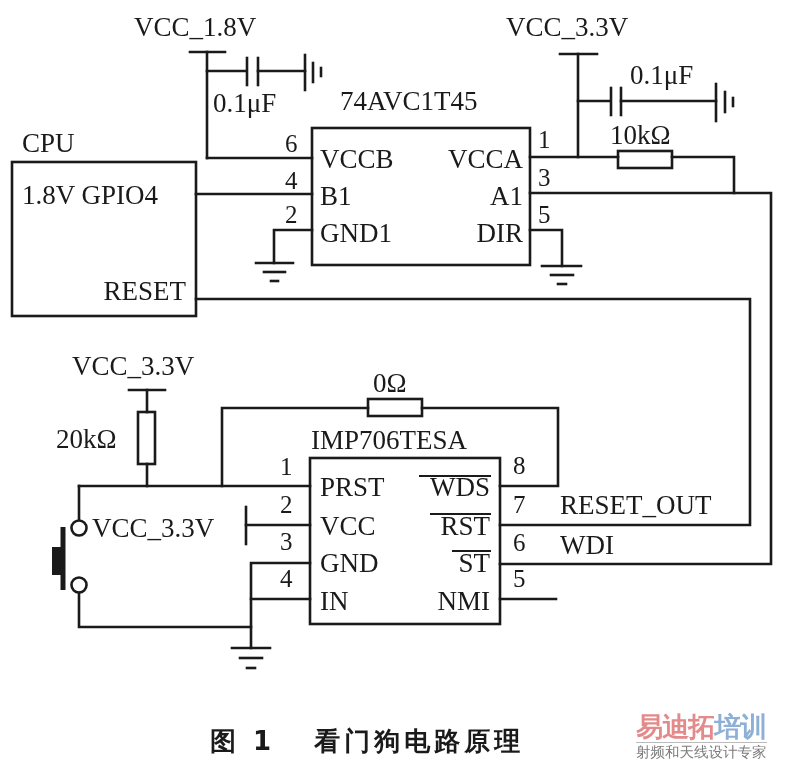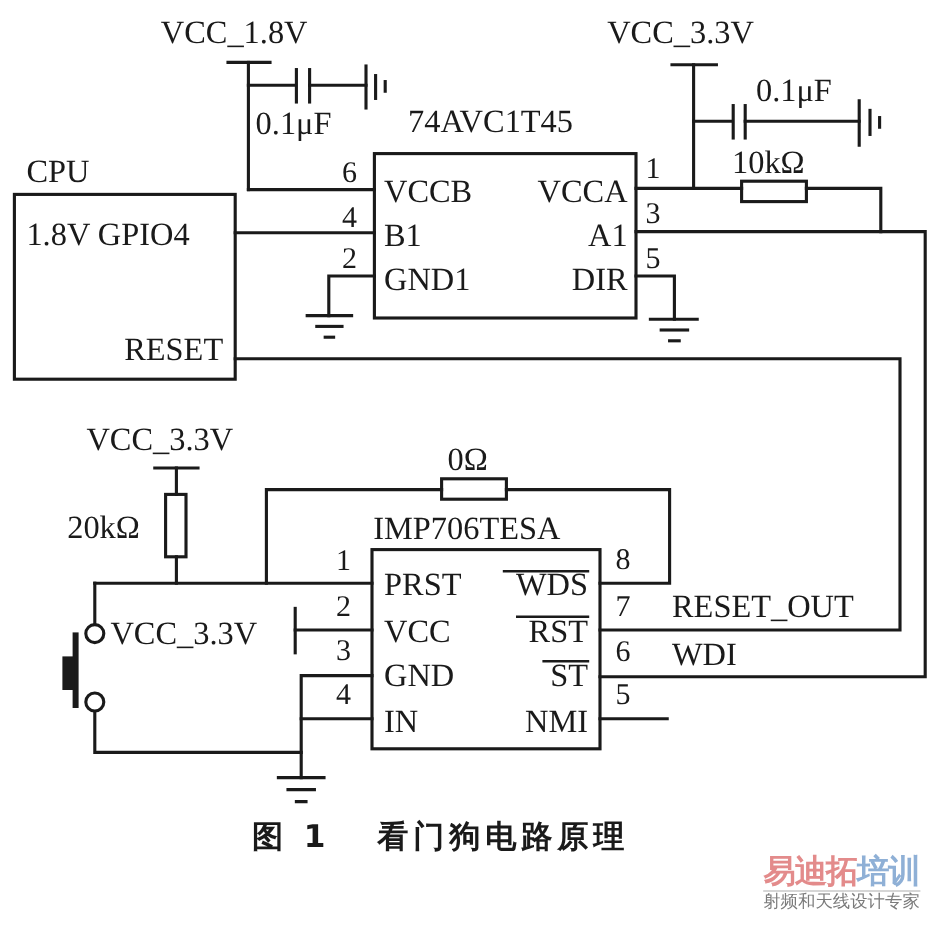--- a/index.html
+++ b/index.html
@@ -2,21 +2,21 @@
 <html><head>
   <meta charset="utf-8">
   <style>
     html, body { margin: 0; padding: 0; background: #ffffff; }
     body { width: 790px; height: 771px; position: relative; overflow: hidden; }
     svg#schematic { position: absolute; left: 0; top: 0; }
     .w { stroke: #1a1a1a; stroke-width: 2.6; fill: none; stroke-linecap: square; }
     .box { stroke: #1a1a1a; stroke-width: 2.6; fill: none; }
     .lbl { font-family: "Liberation Serif", "DejaVu Serif", serif; font-size: 27px; fill: #1a1a1a; }
     .pin { font-family: "Liberation Serif", "DejaVu Serif", serif; font-size: 25px; fill: #1a1a1a; }
-    .caption { position: absolute; left: 210px; top: 680px; font-family: "DejaVu Sans", sans-serif;
+    .caption { position: absolute; left: 210px; top: 724px; font-family: "DejaVu Sans", sans-serif;
                font-size: 26px; font-weight: bold; color: #1a1a1a; letter-spacing: 4px; white-space: pre; }
     .wm { position: absolute; left: 636px; top: 712px; text-align: center; }
     .wm-top { font-family: "DejaVu Sans", sans-serif; font-size: 27px; font-weight: bold; line-height: 30px; letter-spacing: -1px; }
     .wm-a { color: #e38b8b; }
     .wm-b { color: #8fb0d6; }
     .wm-sub { font-family: "DejaVu Serif", serif; font-size: 14.5px; color: #7b7b7b; line-height: 18px; border-top: 1px solid #bbbbbb; }
   </style>
 </head>
 <body>
 

